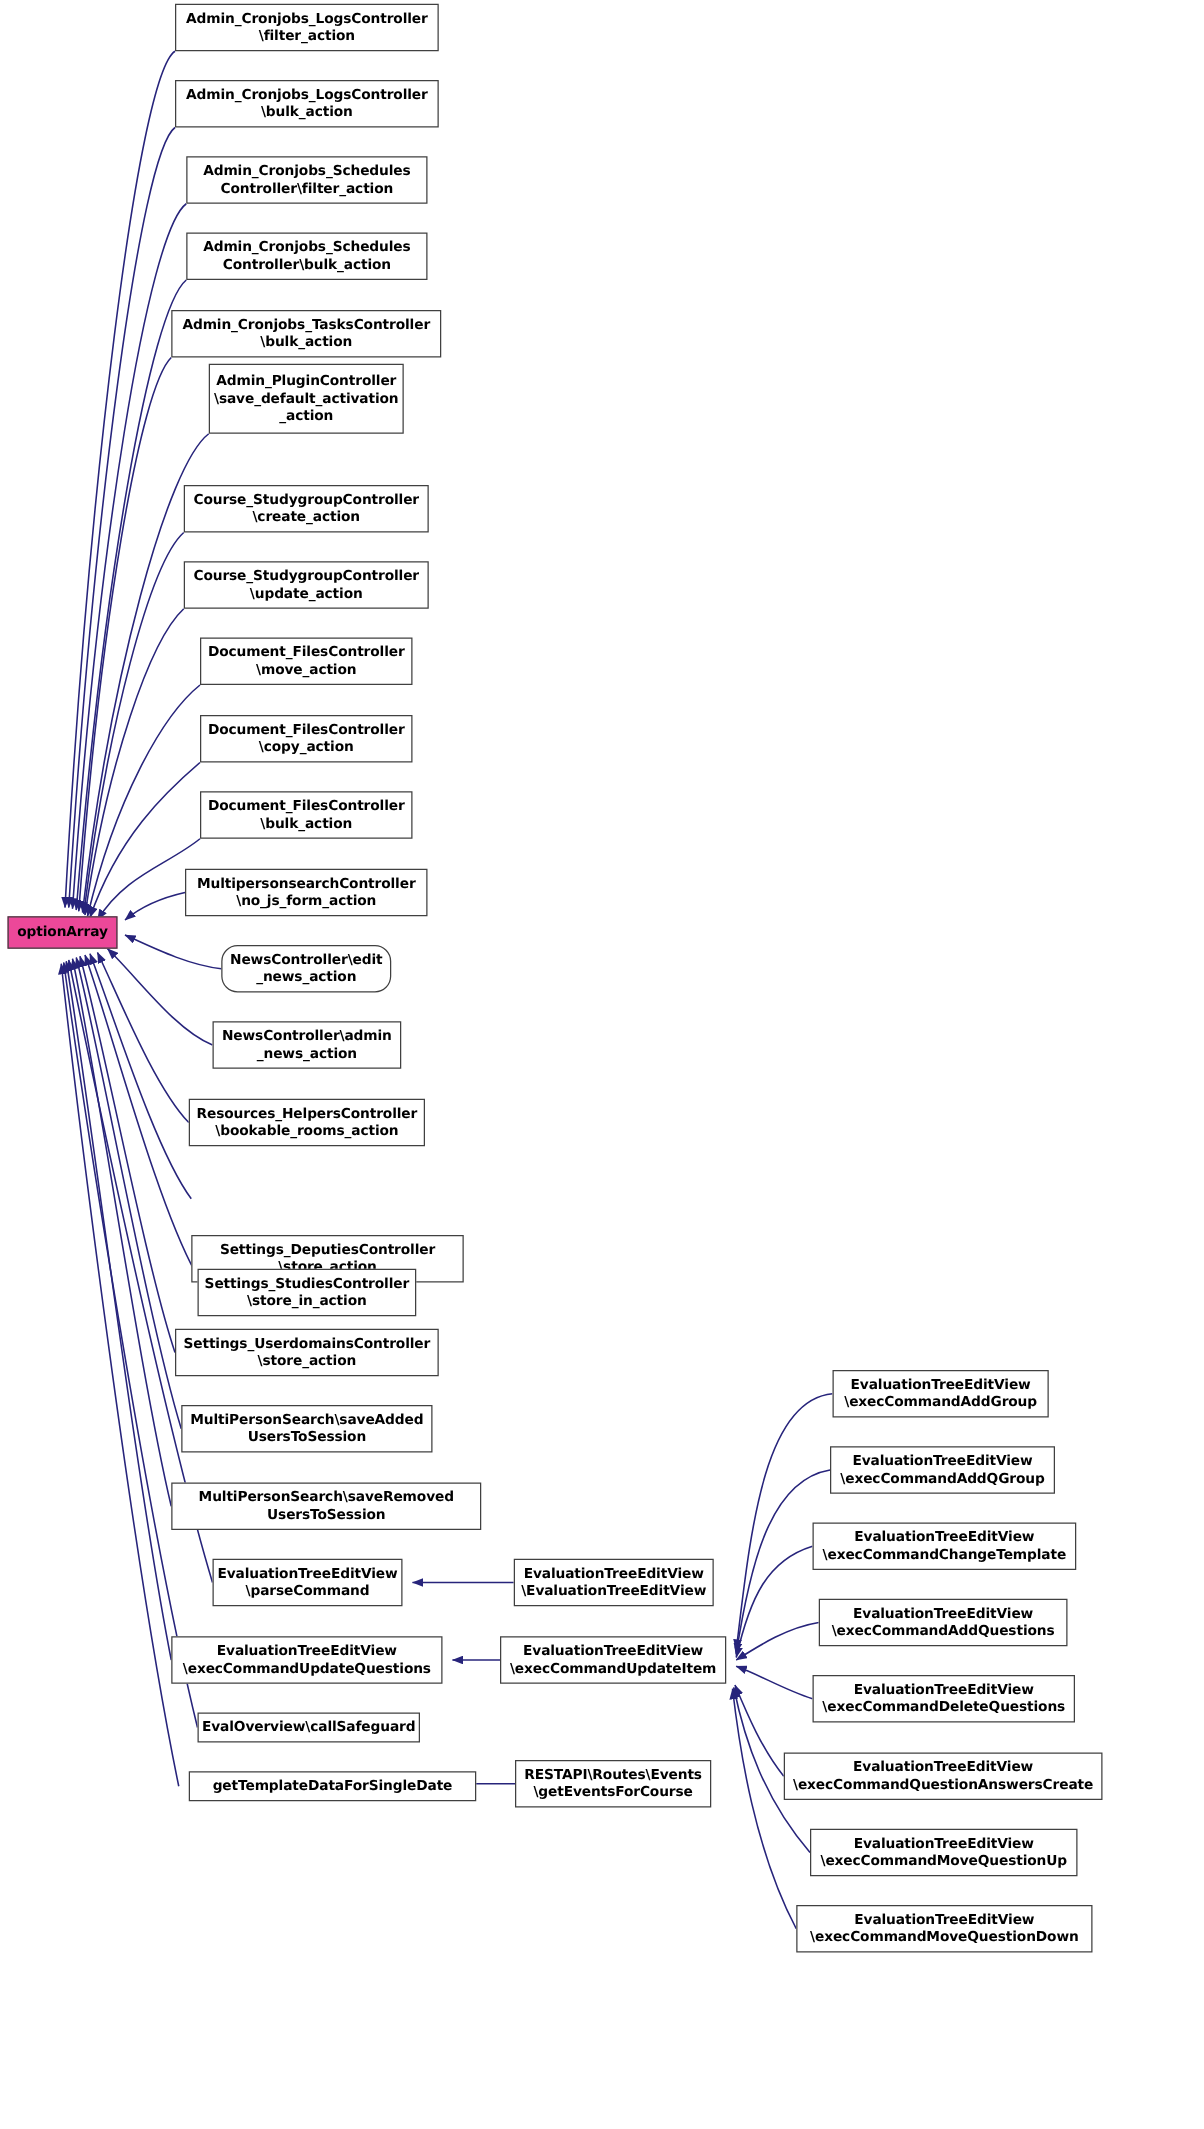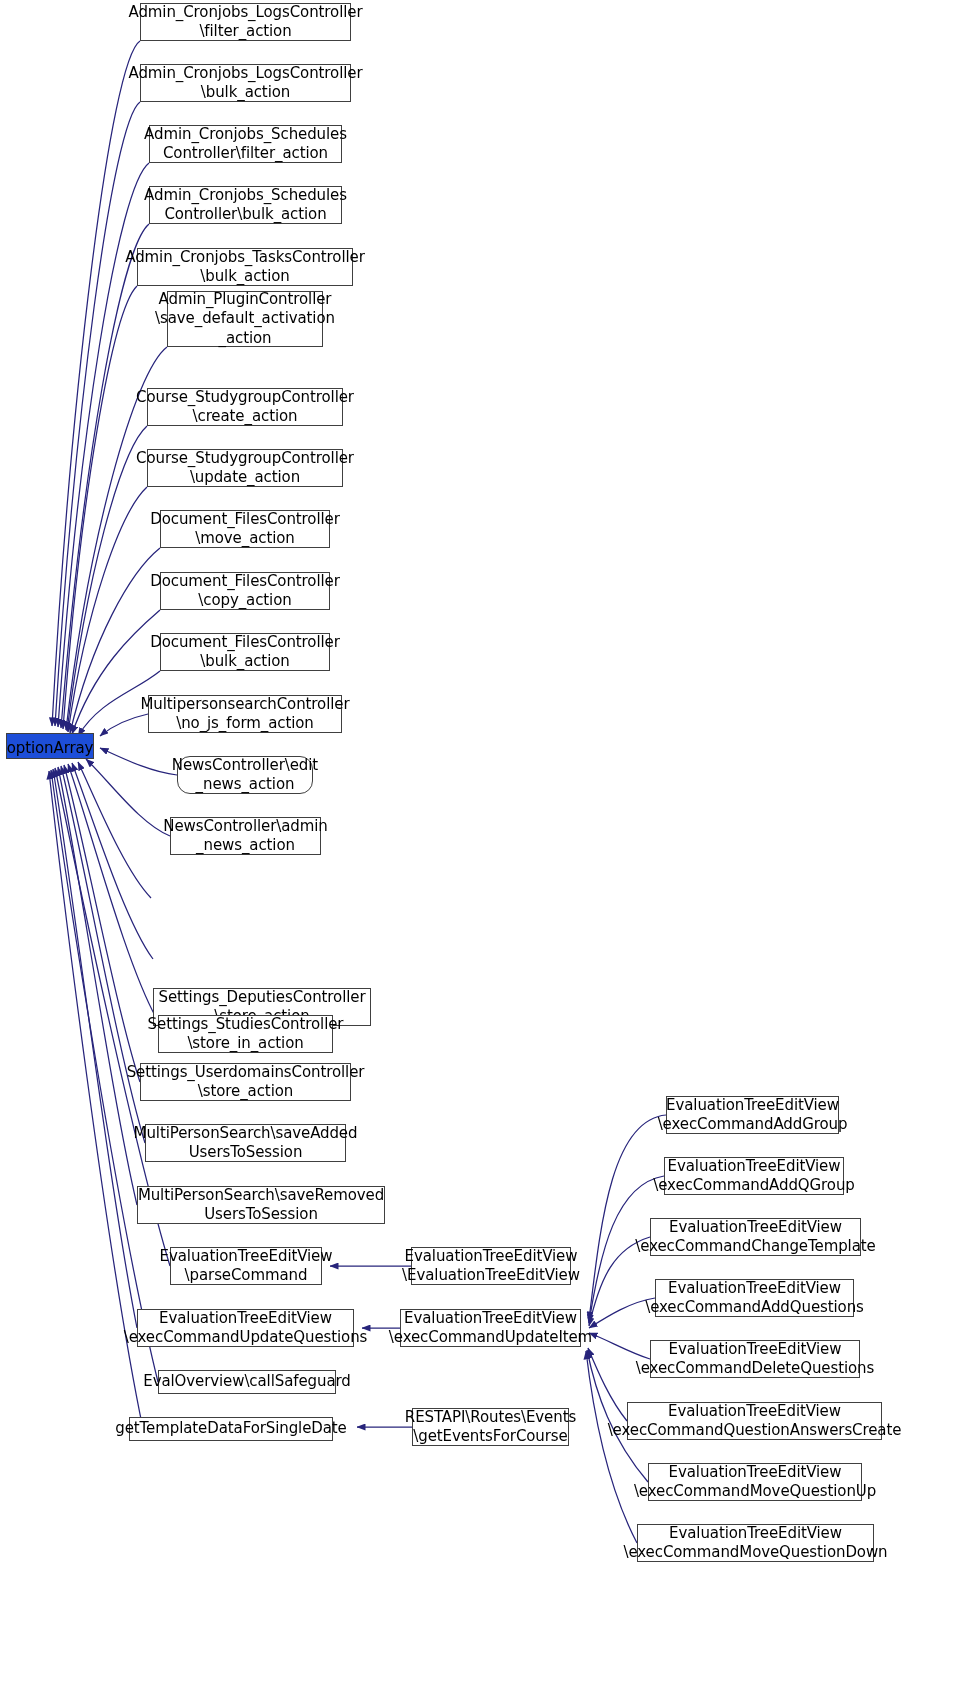--- a/index.html
+++ b/index.html
@@ -3,22 +3,22 @@
 <meta charset="utf-8">
 <style>
   html,body{margin:0;padding:0;background:#ffffff;}
   body{width:963px;height:1703px;position:relative;
        font-family:"DejaVu Sans","Liberation Sans",sans-serif;}
   #canvas{position:absolute;left:0;top:0;width:963px;height:1703px;overflow:hidden;}
   svg.edges{position:absolute;left:0;top:0;width:963px;height:1703px;pointer-events:none;}
   .node{position:absolute;box-sizing:border-box;border:1px solid #404040;
         background:#ffffff;color:#000000;display:flex;align-items:center;
         justify-content:center;text-align:center;line-height:1.30;
-        font-size:15px;letter-spacing:-0.1px;}
-  .node.root{background:#1d4ed8;border:1px solid #404040;align-items:flex-end;}
+        font-size:11px;letter-spacing:-0.1px;font-weight:bold;}
+  .node.root{background:#ec4899;border:1px solid #404040;}
   .node span{display:block;padding:0 3px;white-space:pre-line;}
 </style>
 </head>
 <body>
 
 <div id="canvas">
   <svg class="edges" viewBox="0 0 963 1703" xmlns="http://www.w3.org/2000/svg">
     <defs>
       <marker id="ah" markerWidth="9" markerHeight="7" refX="8.5" refY="3.5" orient="auto" markerUnits="userSpaceOnUse">
         <path d="M0,0 L9,3.5 L0,7 z" fill="#27247b"></path>
@@ -118,20 +118,24 @@
 \no_js_form_action</span>
     </div>
     <div class="node" style="left: 177px; top: 756px; width: 136px; height: 38px; border-radius: 13px;">
       <span>NewsController\edit
 _news_action</span>
     </div>
     <div class="node" style="left: 170px; top: 817px; width: 151px; height: 38px;">
       <span>NewsController\admin
 _news_action</span>
     </div>
+    <div class="node" style="left: 151px; top: 879px; width: 189px; height: 38px;">
+      <span>Resources_HelpersController
+\bookable_rooms_action</span>
+    </div>
     <div class="node" style="left: 153px; top: 988px; width: 218px; height: 38px;">
       <span>Settings_DeputiesController
 \store_action</span>
     </div>
     <div class="node" style="left: 158px; top: 1002px; width: 175px; height: 38px; margin-top: 13px;">
       <span>Settings_StudiesController
 \store_in_action</span>
     </div>
     <div class="node" style="left: 140px; top: 1063px; width: 211px; height: 38px;">
       <span>Settings_UserdomainsController
@@ -149,21 +153,21 @@
       <span>EvaluationTreeEditView
 \parseCommand</span>
     </div>
     <div class="node" style="left: 137px; top: 1309px; width: 217px; height: 38px;">
       <span>EvaluationTreeEditView
 \execCommandUpdateQuestions</span>
     </div>
     <div class="node" style="left: 158px; top: 1370px; width: 178px; height: 24px;">
       <span>EvalOverview\callSafeguard</span>
     </div>
-    <div class="node" style="left: 129px; top: 1417px; width: 204px; height: 24px;">
+    <div class="node" style="left: 151px; top: 1417px; width: 230px; height: 24px;">
       <span>getTemplateDataForSingleDate</span>
     </div>
     <div class="node" style="left: 411px; top: 1247px; width: 160px; height: 38px;">
       <span>EvaluationTreeEditView
 \EvaluationTreeEditView</span>
     </div>
     <div class="node" style="left: 400px; top: 1309px; width: 181px; height: 38px;">
       <span>EvaluationTreeEditView
 \execCommandUpdateItem</span>
     </div>

